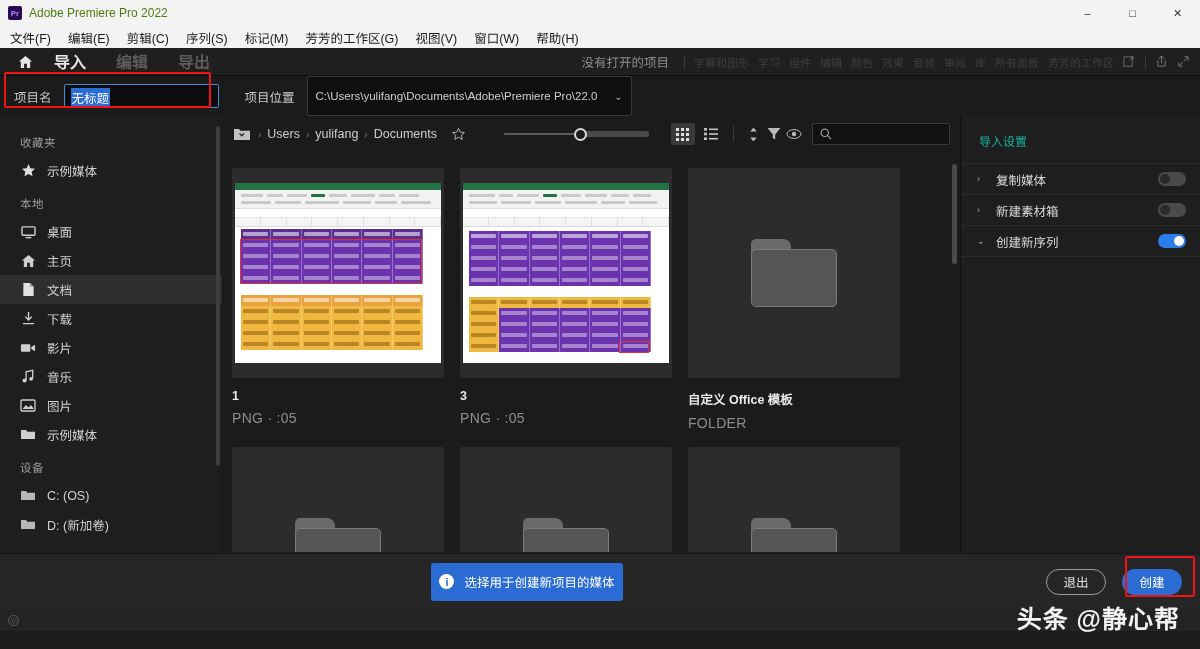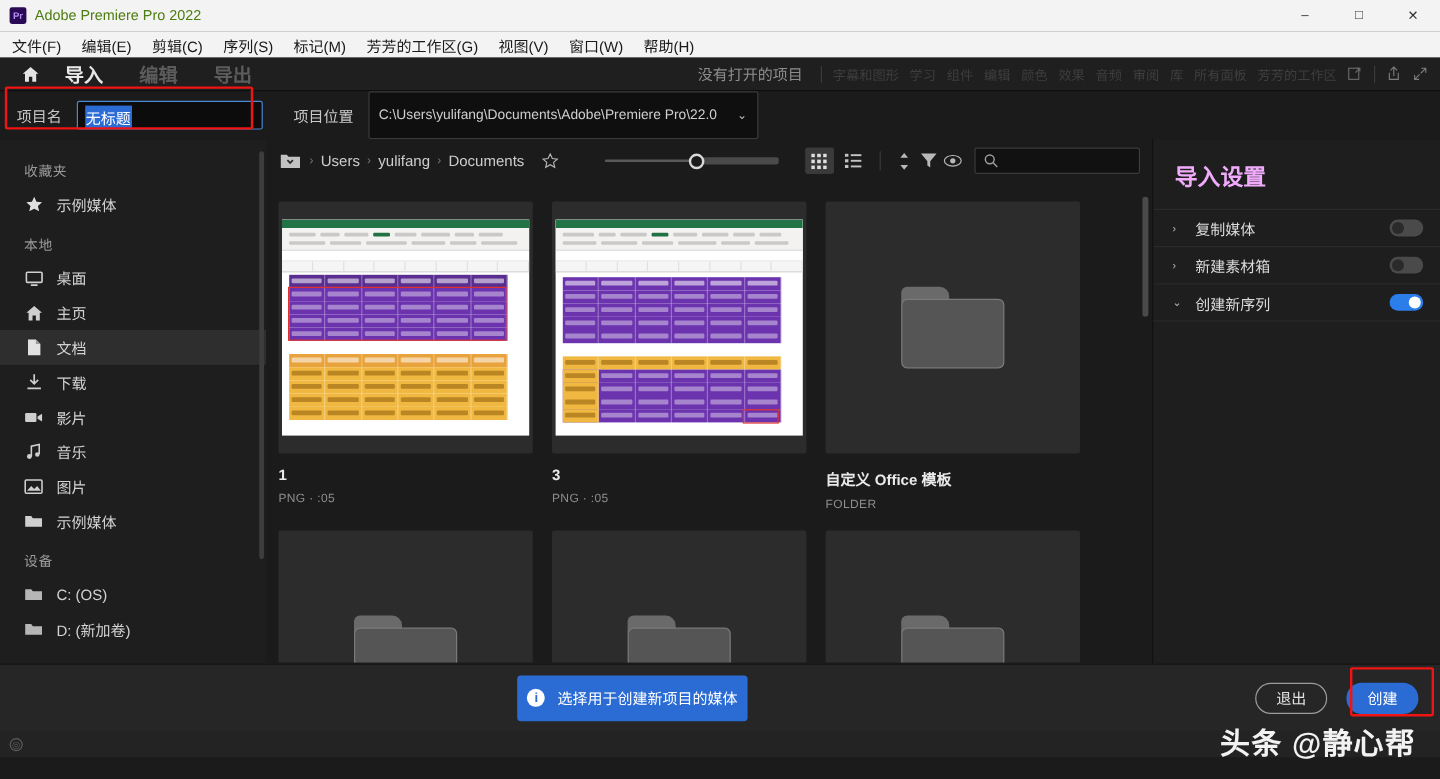--- a/index.html
+++ b/index.html
@@ -146,21 +146,21 @@
     display: flex; flex-wrap: wrap; gap: 16px; padding: 16px 16px 0 10px;
     height: 400px; overflow: hidden; align-content: flex-start;
   }
   .card { width: 212px; }
   .thumb {
     width: 212px; height: 210px; background: #2c2c2c; border-radius: 2px;
     display: flex; align-items: center; justify-content: center; overflow: hidden;
     position: relative;
   }
   .card-name { font-size: 12.5px; color: #eaeaea; margin-top: 11px; font-weight: bold; }
-  .card-meta { font-size: 10px; color: #8e8e8e; margin-top: 7px; letter-spacing: .3px; }
+  .card-meta { font-size: 14px; color: #8e8e8e; margin-top: 7px; letter-spacing: .3px; }
 
   
   .xl { width: 206px; height: 180px; background: #fff; position: relative; overflow: hidden; }
   .xl-ribbon { height: 26px; background: #f3f2f1; border-bottom: 1px solid #ddd; position: relative; }
   .xl-ribbon::before {
     content:""; position:absolute; left:0; top:0; width:100%; height:7px; background:#217346;
   }
   .xl-ribbon .rtick { position:absolute; top:11px; height:3px; background:#c9c9c9; border-radius:1px; }
   .xl-formula { height: 9px; background:#fff; border-bottom:1px solid #e4e4e4; }
   .tbl { position: absolute; left: 6px; right: 18px; }
@@ -181,21 +181,21 @@
     background: #555; border: 1px solid #7a7a7a; border-radius: 5px;
   }
 
   .bro-scroll {
     position: absolute; right: 3px; top: 48px; width: 5px; height: 100px;
     background: #4a4a4a; border-radius: 3px;
   }
 
   
   .rpanel { width: 240px; background: #1e1e1e; border-left: 1px solid #111; }
-  .rp-title { font-size: 19px; color: #f0abfc; padding: 16px 0 14px 18px; font-weight: bold; }
+  .rp-title { font-size: 12px; color: #14b8a6; padding: 16px 0 14px 18px; font-weight: normal; }
   .rp-row {
     height: 31px; display: flex; align-items: center; padding: 0 14px 0 16px;
     border-top: 1px solid #2a2a2a; gap: 10px;
   }
   .rp-row .chev { font-size: 9px; color: #b7b7b7; width: 9px; }
   .rp-row .rlbl { font-size: 12.5px; color: #dadada; }
   .toggle {
     margin-left: auto; width: 28px; height: 14px; border-radius: 8px;
     background: #4a4a4a; position: relative;
   }

